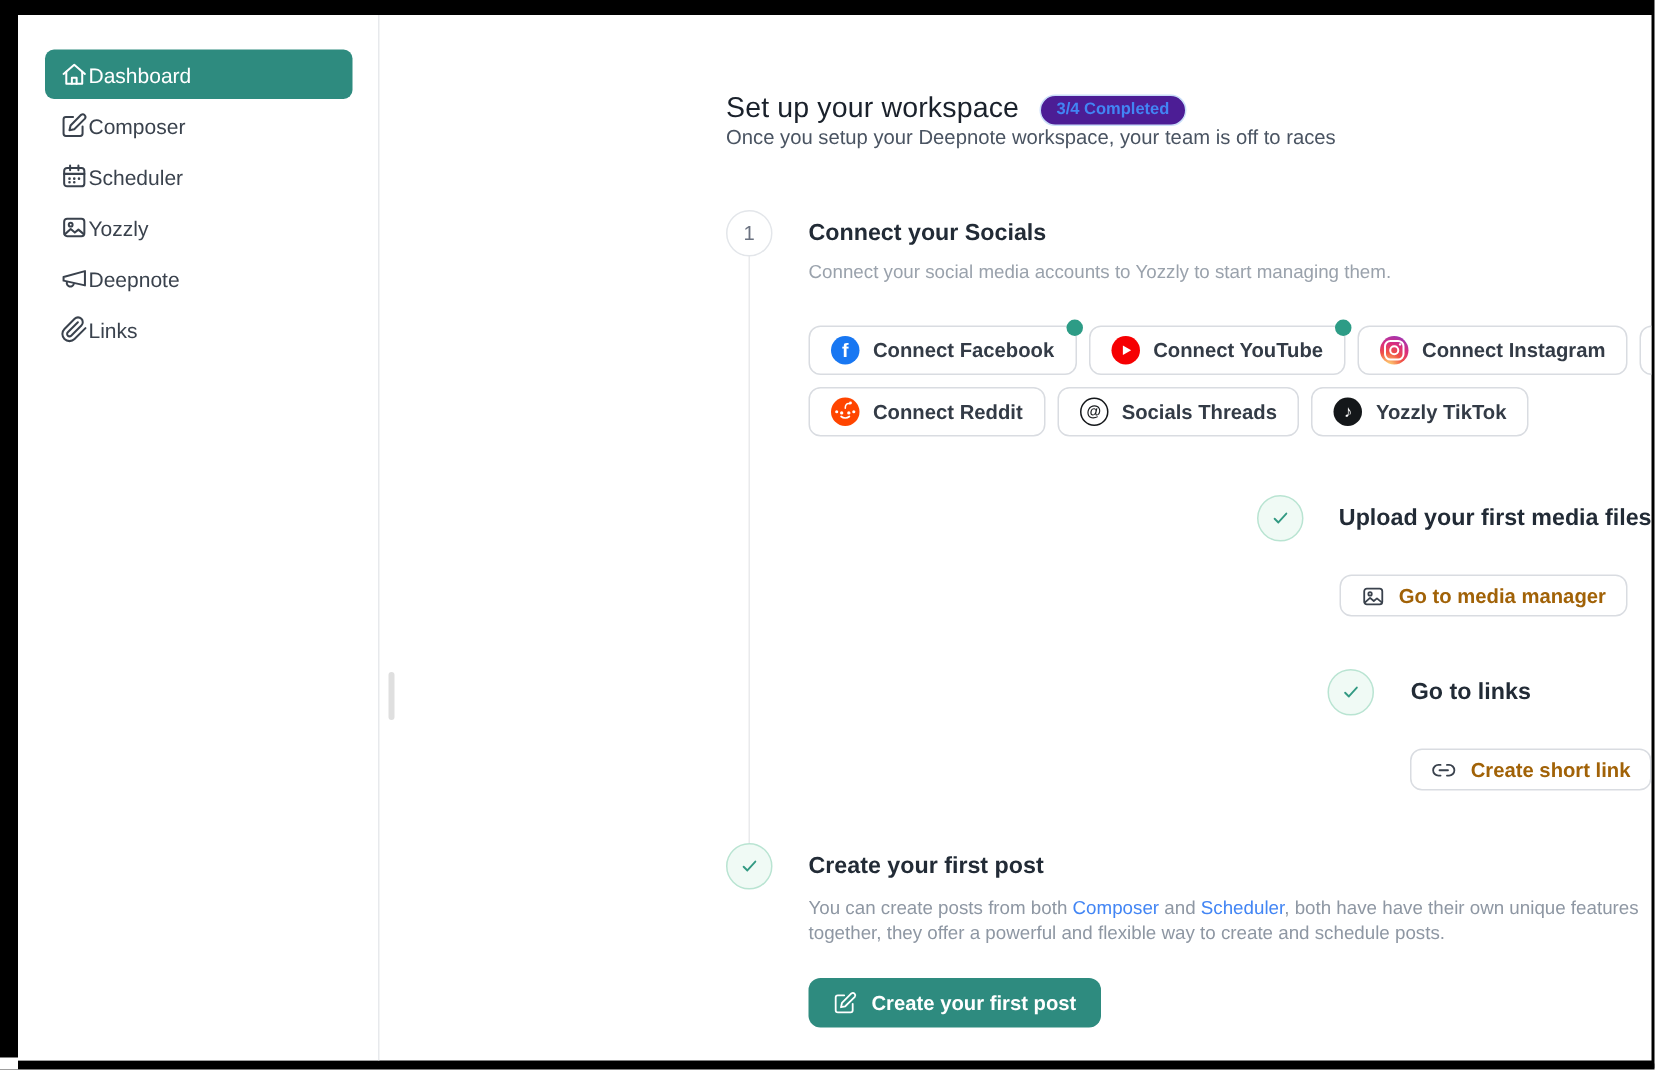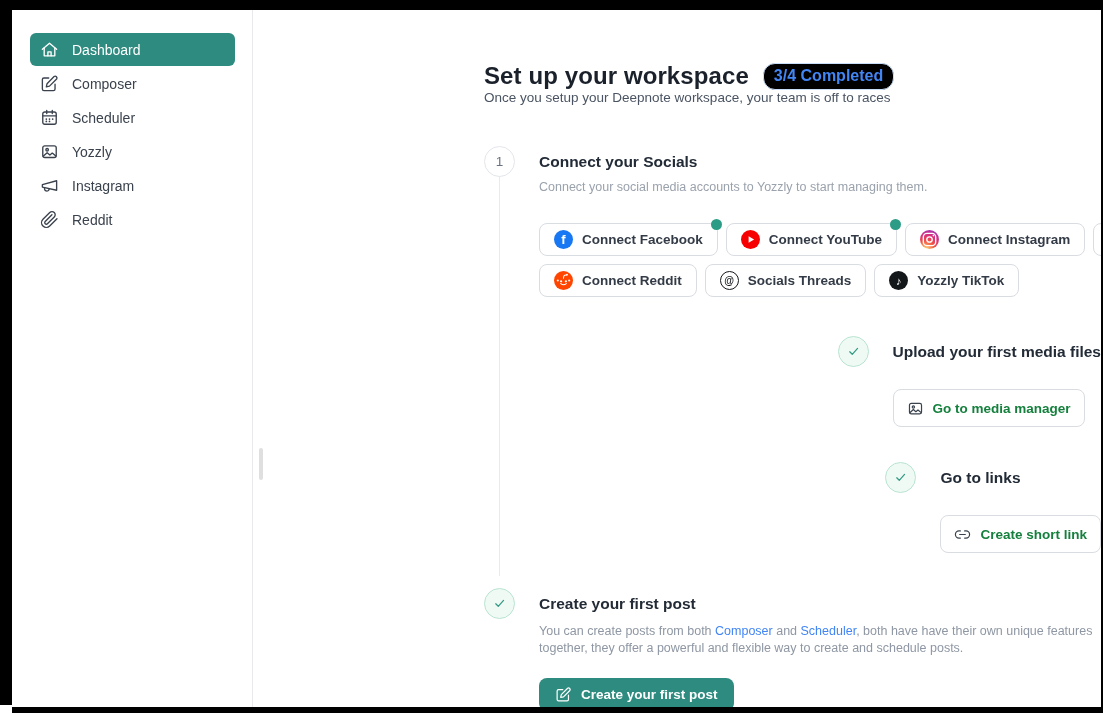--- a/index.html
+++ b/index.html
@@ -19,43 +19,43 @@
     border-top:3px dashed #000;
   }
   .corner-patch { position:absolute; left:0; bottom:0; width:12px; height:8px; background:#fff; }
 
   
   .sidebar {
     position:absolute; left:0; top:0; bottom:0; width:241px;
     background:#fff; border-right:1px solid #e7e9ec; padding-top:23px;
   }
   .nav-item {
-    display:flex; align-items:center; gap:13px;
+    display:flex; align-items:center; 
     height:33px; margin:0 17px 1px 18px; padding:0 10px;
     border-radius:6px; font-size:14px; color:#3a424d; cursor:pointer;
   }
   .nav-item.active { background:#2e8b7f; color:#fff; }
   .nav-item .nicon { width:19px; height:19px; flex:0 0 auto; display:flex; }
   .nav-item .nicon svg { width:19px; height:19px; }
 
   .scroll-thumb {
     position:absolute; left:247px; top:438px; width:4px; height:32px;
     background:#dfdfdf; border-radius:2px;
   }
 
   
   .main {
     position:absolute; left:242px; top:0; right:0; bottom:0;
     overflow:hidden; padding:52px 0 0 230px;
   }
   .title-row { display:flex; align-items:center; gap:14px; }
-  .page-title { font-size:24px; font-weight:700; color:#1a212b; letter-spacing:.1px; }
+  .page-title { font-size:19px; font-weight:400; color:#1a212b; letter-spacing:.1px; }
   .badge {
-    font-size:16px; font-weight:700; color:#4285f4;
-    background:#000000; border:1px solid #c9def9;
+    font-size:11px; font-weight:700; color:#4285f4;
+    background:#4c1d95; border:1px solid #c9def9;
     border-radius:12px; padding:3px 10px 4px; white-space:nowrap;
   }
   .subtitle { font-size:13.5px; color:#4a5462; }
 
   .steps { position:relative; margin-top:47px; }
   .steps::before {
     content:""; position:absolute; left:15px; top:10px; width:1px; height:414px;
     background:#e9eaec;
   }
   .step { display:flex; align-items:flex-start; gap:24px; position:relative; }
@@ -92,23 +92,23 @@
   .net.reddit    { background:#ff4500; }
   .net.threads   { background:#fff; border:1.6px solid #14171a; color:#14171a; font-size:10px; }
   .net.tiktok    { background:#14171a; font-size:11px; font-weight:400; }
   .conn-dot {
     position:absolute; top:-5px; right:-5px; width:11px; height:11px;
     border-radius:50%; background:#2d9c86;
   }
 
   .sec-btn {
     display:inline-flex; align-items:center; gap:9px;
-    height:38px; padding:0 13px; margin-top:28px;
+    height:28px; padding:0 13px; margin-top:28px;
     background:#fff; border:1px solid #d9dce1; border-radius:8px;
-    font-family:inherit; font-size:13.5px; font-weight:600; color:#15803d; cursor:pointer;
+    font-family:inherit; font-size:13.5px; font-weight:600; color:#a16207; cursor:pointer;
   }
   .sec-btn svg { width:17px; height:17px; }
 
   .step4-desc { margin-top:10px; font-size:12.5px; color:#8e97a3; line-height:16.5px; width:585px; }
   .step4-desc a { color:#4285f4; text-decoration:none; }
 
   .pri-btn {
     display:inline-flex; align-items:center; gap:9px;
     height:33px; padding:0 16px; margin-top:22px;
     background:#2e8b7f; border:none; border-radius:8px;
@@ -161,29 +161,29 @@
       </span>
       <span>Yozzly</span>
     </div>
     <div class="nav-item">
       <span class="nicon">
         <svg viewBox="0 0 24 24" fill="none" stroke="currentColor" stroke-width="1.7" stroke-linecap="round" stroke-linejoin="round">
             <path d="m3 11 18-5v12L3 14v-3z"></path>
             <path d="M11.6 16.8a3 3 0 1 1-5.8-1.6"></path>
           </svg>
       </span>
-      <span>Instagram</span>
+      <span>Deepnote</span>
     </div>
     <div class="nav-item">
       <span class="nicon">
         <svg viewBox="0 0 24 24" fill="none" stroke="currentColor" stroke-width="1.7" stroke-linecap="round" stroke-linejoin="round">
             <path d="m21.44 11.05-9.19 9.19a6 6 0 0 1-8.49-8.49l8.57-8.57A4 4 0 1 1 18 8.84l-8.59 8.57a2 2 0 0 1-2.83-2.83l8.49-8.48"></path>
           </svg>
       </span>
-      <span>Reddit</span>
+      <span>Links</span>
     </div>
   </nav>
 
   <div class="scroll-thumb"></div>
 
   <main class="main">
 
     <div class="title-row">
       <h1 class="page-title">Set up your workspace</h1>
       <span class="badge">3/4 Completed</span>

